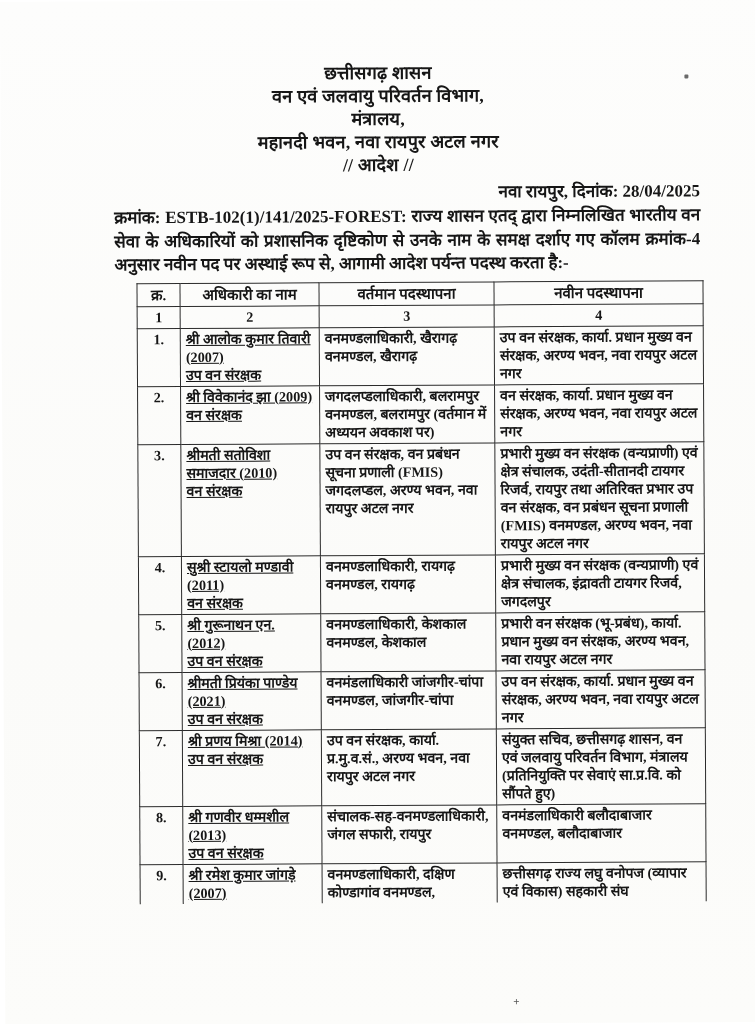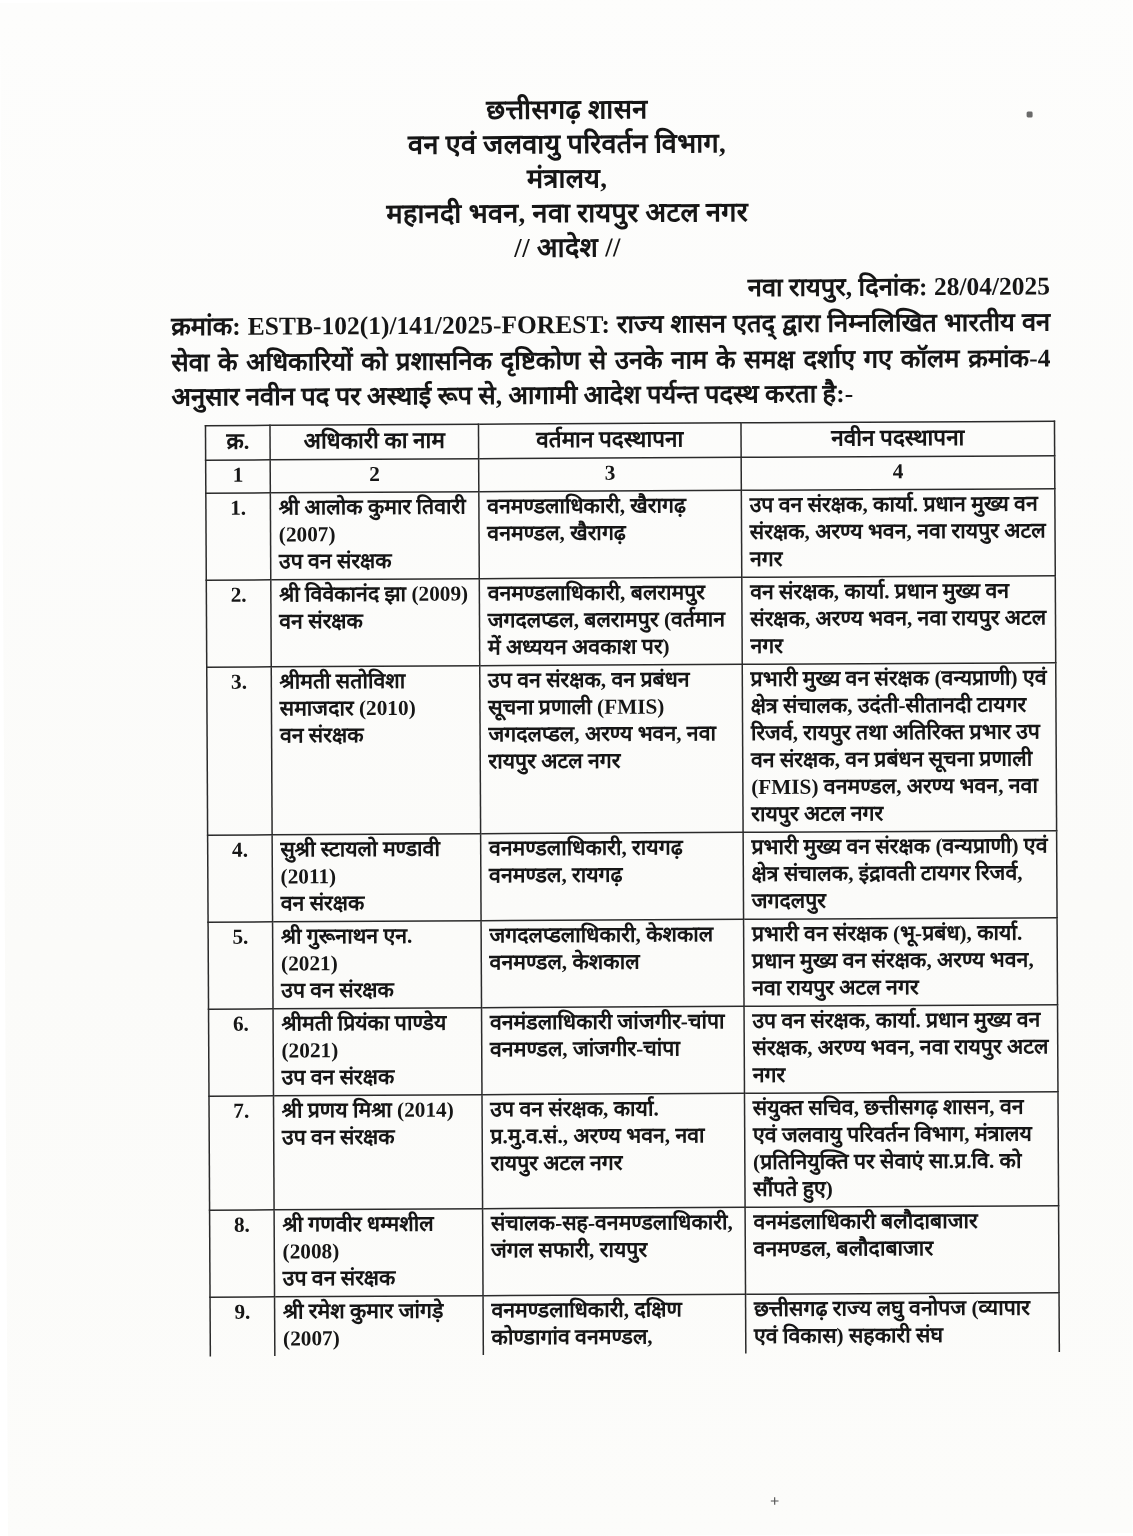--- a/index.html
+++ b/index.html
@@ -59,21 +59,21 @@
   }
   table.officers th {
     text-align: center;
     vertical-align: middle;
     font-weight: 700;
     font-size: 15px;
     padding: 2px 3px;
   }
   td.colnum { text-align: center; font-weight: 700; padding: 0 3px 2px 3px; }
   td.sr { text-align: center; vertical-align: middle; }
-  .multiline { white-space: pre-line; }
+  .multiline { white-space: pre-line; text-decoration: underline; }
   col.c1 { width: 43px; }
   col.c2 { width: 139px; }
   col.c3 { width: 175px; }
   col.c4 { width: 209px; }
   tbody tr:last-child td { border-bottom: none; }
   .artifact-dot {
     position: absolute;
     left: 684px; top: 76px;
     width: 4px; height: 4px;
     background: #6a6a6a;
@@ -129,61 +129,61 @@
         <td class="sr">1.</td>
         <td class="multiline">श्री आलोक कुमार तिवारी (2007)
 उप वन संरक्षक</td>
         <td>वनमण्डलाधिकारी, खैरागढ़ वनमण्डल, खैरागढ़</td>
         <td>उप वन संरक्षक, कार्या. प्रधान मुख्य वन संरक्षक, अरण्य भवन, नवा रायपुर अटल नगर</td>
       </tr>
       <tr>
         <td class="sr">2.</td>
         <td class="multiline">श्री विवेकानंद झा (2009)
 वन संरक्षक</td>
-        <td>वनमण्डलाधिकारी, बलरामपुर जगदलप्डल, बलरामपुर (वर्तमान में अध्ययन अवकाश पर)</td>
+        <td>जगदलप्डलाधिकारी, बलरामपुर वनमण्डल, बलरामपुर (वर्तमान में अध्ययन अवकाश पर)</td>
         <td>वन संरक्षक, कार्या. प्रधान मुख्य वन संरक्षक, अरण्य भवन, नवा रायपुर अटल नगर</td>
       </tr>
       <tr>
         <td class="sr">3.</td>
         <td class="multiline">श्रीमती सतोविशा समाजदार (2010)
 वन संरक्षक</td>
         <td>उप वन संरक्षक, वन प्रबंधन सूचना प्रणाली (FMIS) जगदलप्डल, अरण्य भवन, नवा रायपुर अटल नगर</td>
         <td>प्रभारी मुख्य वन संरक्षक (वन्यप्राणी) एवं क्षेत्र संचालक, उदंती-सीतानदी टायगर रिजर्व, रायपुर तथा अतिरिक्त प्रभार उप वन संरक्षक, वन प्रबंधन सूचना प्रणाली (FMIS) वनमण्डल, अरण्य भवन, नवा रायपुर अटल नगर</td>
       </tr>
       <tr>
         <td class="sr">4.</td>
         <td class="multiline">सुश्री स्टायलो मण्डावी (2011)
 वन संरक्षक</td>
         <td>वनमण्डलाधिकारी, रायगढ़ वनमण्डल, रायगढ़</td>
         <td>प्रभारी मुख्य वन संरक्षक (वन्यप्राणी) एवं क्षेत्र संचालक, इंद्रावती टायगर रिजर्व, जगदलपुर</td>
       </tr>
       <tr>
         <td class="sr">5.</td>
-        <td class="multiline">श्री गुरूनाथन एन. (2021)
+        <td class="multiline">श्री गुरूनाथन एन. (2012)
 उप वन संरक्षक</td>
-        <td>जगदलप्डलाधिकारी, केशकाल वनमण्डल, केशकाल</td>
+        <td>वनमण्डलाधिकारी, केशकाल वनमण्डल, केशकाल</td>
         <td>प्रभारी वन संरक्षक (भू-प्रबंध), कार्या. प्रधान मुख्य वन संरक्षक, अरण्य भवन, नवा रायपुर अटल नगर</td>
       </tr>
       <tr>
         <td class="sr">6.</td>
         <td class="multiline">श्रीमती प्रियंका पाण्डेय (2021)
 उप वन संरक्षक</td>
         <td>वनमंडलाधिकारी जांजगीर-चांपा वनमण्डल, जांजगीर-चांपा</td>
         <td>उप वन संरक्षक, कार्या. प्रधान मुख्य वन संरक्षक, अरण्य भवन, नवा रायपुर अटल नगर</td>
       </tr>
       <tr>
         <td class="sr">7.</td>
         <td class="multiline">श्री प्रणय मिश्रा (2014)
 उप वन संरक्षक</td>
         <td>उप वन संरक्षक, कार्या. प्र.मु.व.सं., अरण्य भवन, नवा रायपुर अटल नगर</td>
         <td>संयुक्त सचिव, छत्तीसगढ़ शासन, वन एवं जलवायु परिवर्तन विभाग, मंत्रालय (प्रतिनियुक्ति पर सेवाएं सा.प्र.वि. को सौंपते हुए)</td>
       </tr>
       <tr>
         <td class="sr">8.</td>
-        <td class="multiline">श्री गणवीर धम्मशील (2008)
+        <td class="multiline">श्री गणवीर धम्मशील (2013)
 उप वन संरक्षक</td>
         <td>संचालक-सह-वनमण्डलाधिकारी, जंगल सफारी, रायपुर</td>
         <td>वनमंडलाधिकारी बलौदाबाजार वनमण्डल, बलौदाबाजार</td>
       </tr>
       <tr>
         <td class="sr">9.</td>
         <td class="multiline">श्री रमेश कुमार जांगड़े (2007)</td>
         <td>वनमण्डलाधिकारी, दक्षिण कोण्डागांव वनमण्डल,</td>
         <td>छत्तीसगढ़ राज्य लघु वनोपज (व्यापार एवं विकास) सहकारी संघ</td>
       </tr>

